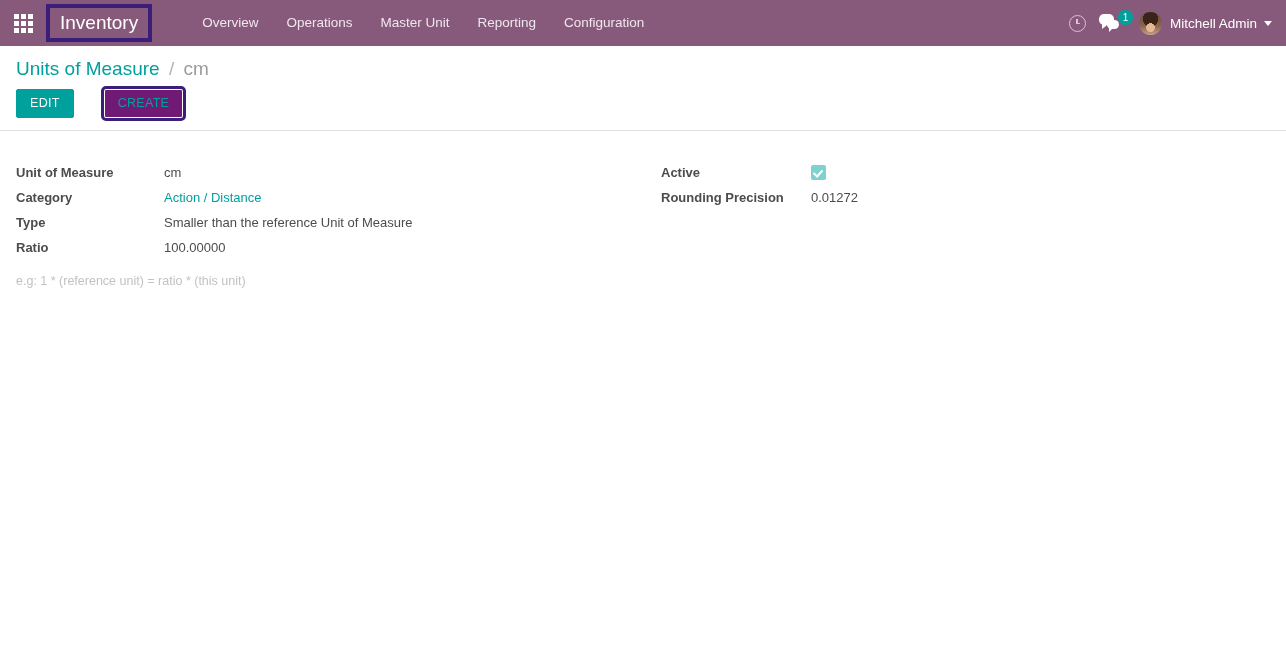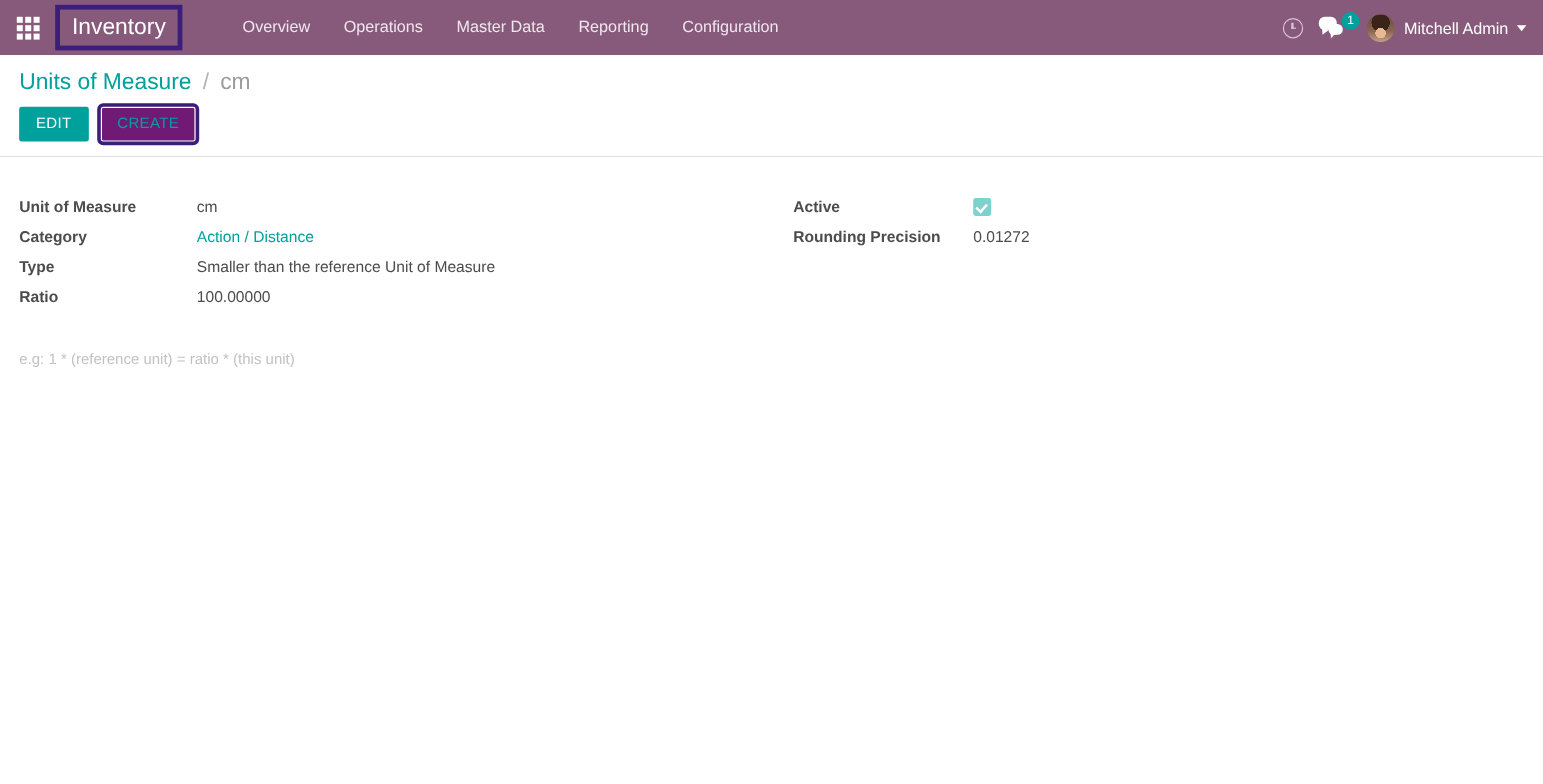--- a/index.html
+++ b/index.html
@@ -189,20 +189,21 @@
     cursor: pointer;
     text-decoration: none;
   }
   .bc-sep { color: #b3b3b3; margin: 0 4px; }
   .bc-current { color: #9c9c9c; }
 
   .cp-row {
     display: flex;
     align-items: center;
     padding: 9px 0 0 16px;
+    gap: 20px;
   }
   .btn {
     font-size: 12.5px;
     letter-spacing: .3px;
     padding: 6px 13px;
     border: 1px solid transparent;
     border-radius: 2px;
     cursor: pointer;
     line-height: 15px;
     display: inline-block;
@@ -320,21 +321,21 @@
     position: absolute;
     left: 4px; top: 3px;
     width: 4px; height: 7px;
     border-right: 2px solid #ffffff;
     border-bottom: 2px solid #ffffff;
     transform: rotate(42deg);
   }
   .field-help {
     color: #c2c2c2;
     font-size: 12.5px;
-    margin-top: 26px;
+    margin-top: 8px;
     line-height: 16px;
   }
 </style>
 </head>
 <body>
 
 <div class="navbar">
 
   <div class="apps-toggle">
     <span class="apps-grid">
@@ -350,21 +351,21 @@
     </span>
   </div>
 
   <div class="brand-wrap hl-box-inner">
     <span class="brand">Inventory</span>
   </div>
 
   <div class="menu-items">
     <span class="menu-item">Overview</span>
     <span class="menu-item">Operations</span>
-    <span class="menu-item">Master Data</span>
+    <span class="menu-item">Master Unit</span>
     <span class="menu-item">Reporting</span>
     <span class="menu-item">Configuration</span>
   </div>
 
   <div class="navbar-right">
 
     <div class="nav-icon-btn">
       <span class="clock-ic"></span>
     </div>
 

